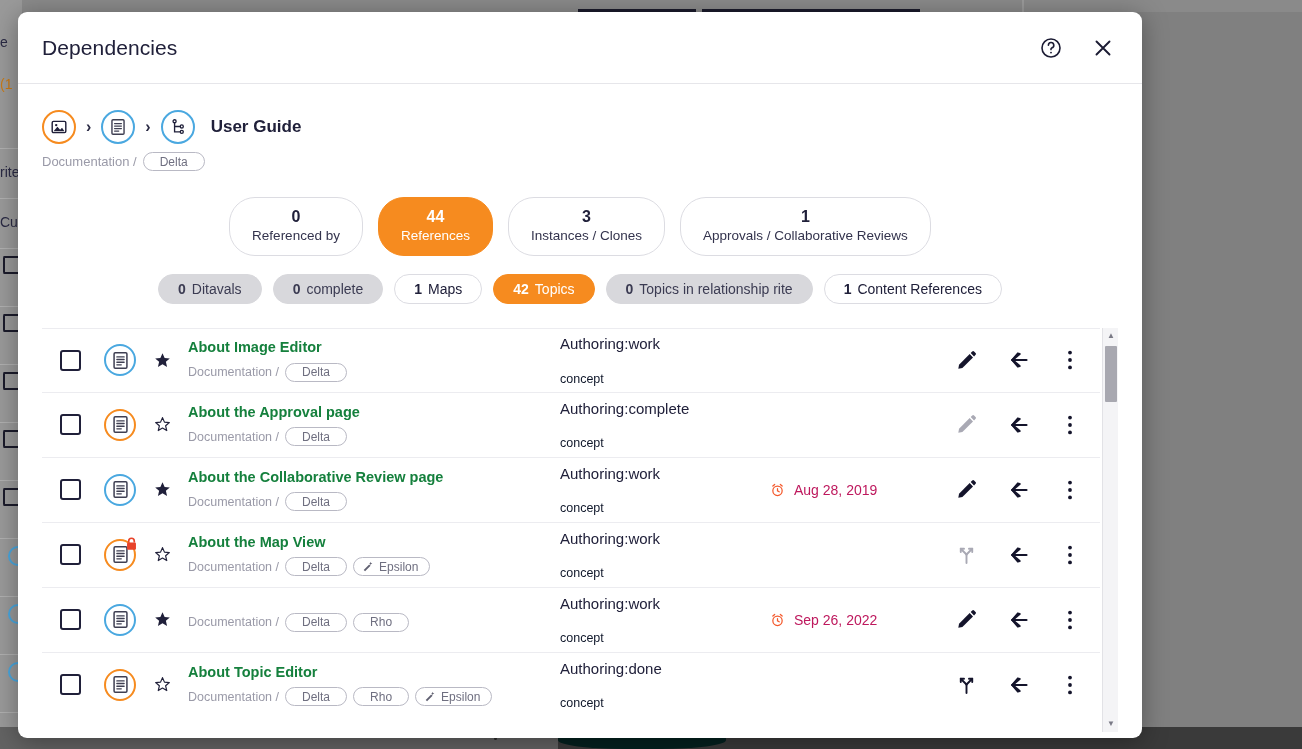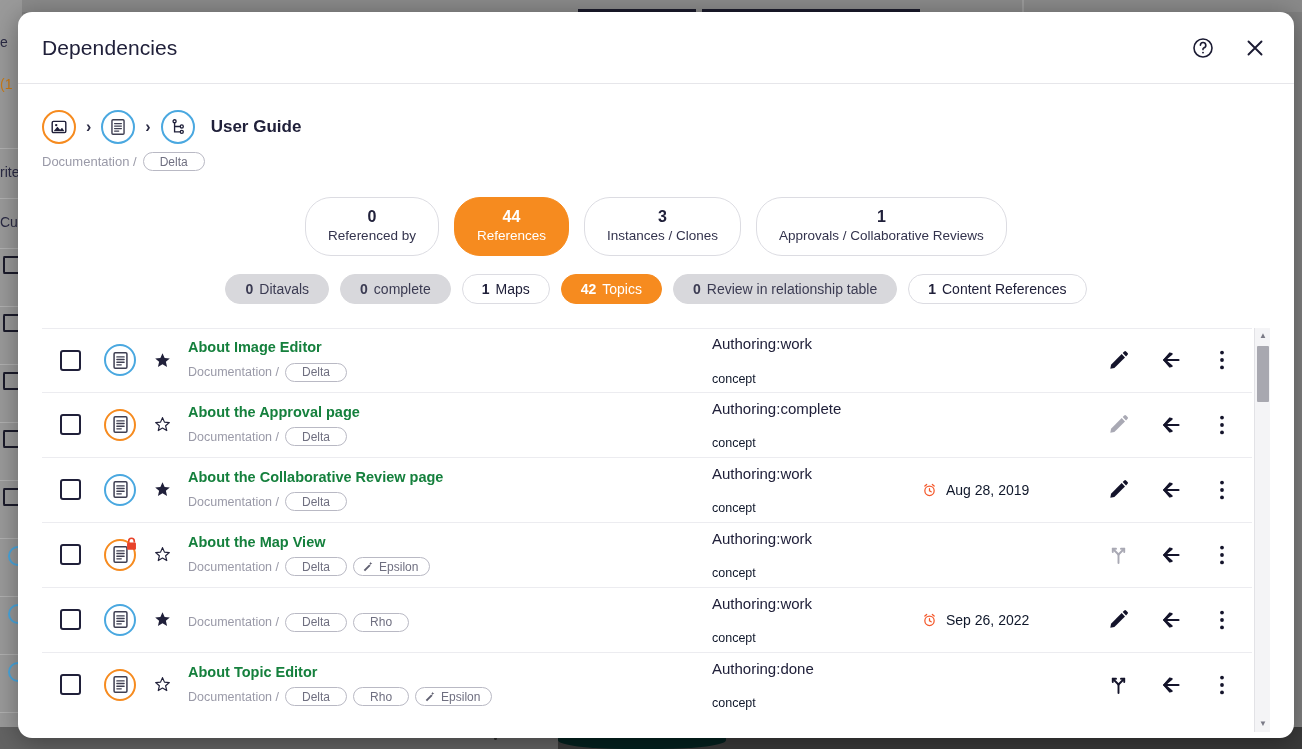--- a/index.html
+++ b/index.html
@@ -57,23 +57,23 @@
   .bg-bottom-left {
     position: absolute; left: 0; bottom: 0; width: 558px; height: 22px;
     background: #636363;
   }
   .bg-dot { position:absolute; left: 494px; bottom: 9px; width:3px; height:3px; background:#2a2a2a; border-radius:50%;}
 
   
   #modal {
     position: absolute;
     left: 18px; top: 12px;
-    width: 1276px; height: 726px;
+    width: 1124px; height: 726px;
     background: #ffffff;
-    border-radius: 14px;
+    border-radius: 9px;
     box-shadow: 0 4px 26px rgba(0,0,0,0.35);
     overflow: hidden;
   }
 
   
   .modal-header {
     height: 72px;
     border-bottom: 1px solid #e6e6ea;
     display: flex; align-items: center;
     padding: 0 26px 0 24px;
@@ -187,21 +187,21 @@
     position: absolute; right: -4px; top: -4px;
     width: 13px; height: 14px;
   }
   .cell-star { width: 40px; display: flex; justify-content: center; align-items: center; font-size: 17px; color: #20203a; cursor: pointer; }
   .cell-main { flex: 1 1 auto; min-width: 0; padding-left: 6px; }
   .row-title { font-size: 14.5px; font-weight: 700; color: #15803d; line-height: 1.35; }
   .row-sub { margin-top: 5px; display: flex; align-items: center; gap: 6px; font-size: 12.5px; color: #9a9aa8; }
   .cell-status { width: 210px; flex: 0 0 auto; }
   .status-main { font-size: 15px; color: #20203a; line-height: 1.3; }
   .status-sub { font-size: 12.5px; color: #0f172a; margin-top: 18px; }
-  .cell-date { width: 170px; flex: 0 0 auto; display: flex; align-items: center; gap: 9px; font-size: 14px; color: #0f172a; }
+  .cell-date { width: 170px; flex: 0 0 auto; display: flex; align-items: center; gap: 9px; font-size: 14px; color: #be185d; }
   .cell-act { width: 52px; flex: 0 0 auto; display: flex; justify-content: center; align-items: center; cursor: pointer; }
 
   
   .sb {
     position: absolute; right: 0; top: 0; bottom: 0; width: 16px;
     background: #f4f4f6; border-left: 1px solid #e2e2e6;
   }
   .sb-arrow {
     position: absolute; left: 0; width: 16px; height: 16px;
     display: flex; align-items: center; justify-content: center;
@@ -344,21 +344,21 @@
       <div class="chip">
         <span class="c-num">1</span>
         <span>Maps</span>
       </div>
       <div class="chip active">
         <span class="c-num">42</span>
         <span>Topics</span>
       </div>
       <div class="chip disabled">
         <span class="c-num">0</span>
-        <span>Review in relationship table</span>
+        <span>Topics in relationship rite</span>
       </div>
       <div class="chip">
         <span class="c-num">1</span>
         <span>Content References</span>
       </div>
     </div>
 
     <div class="list-wrap">
       <div class="list-scroll" id="rows-host">
           <div class="row">

